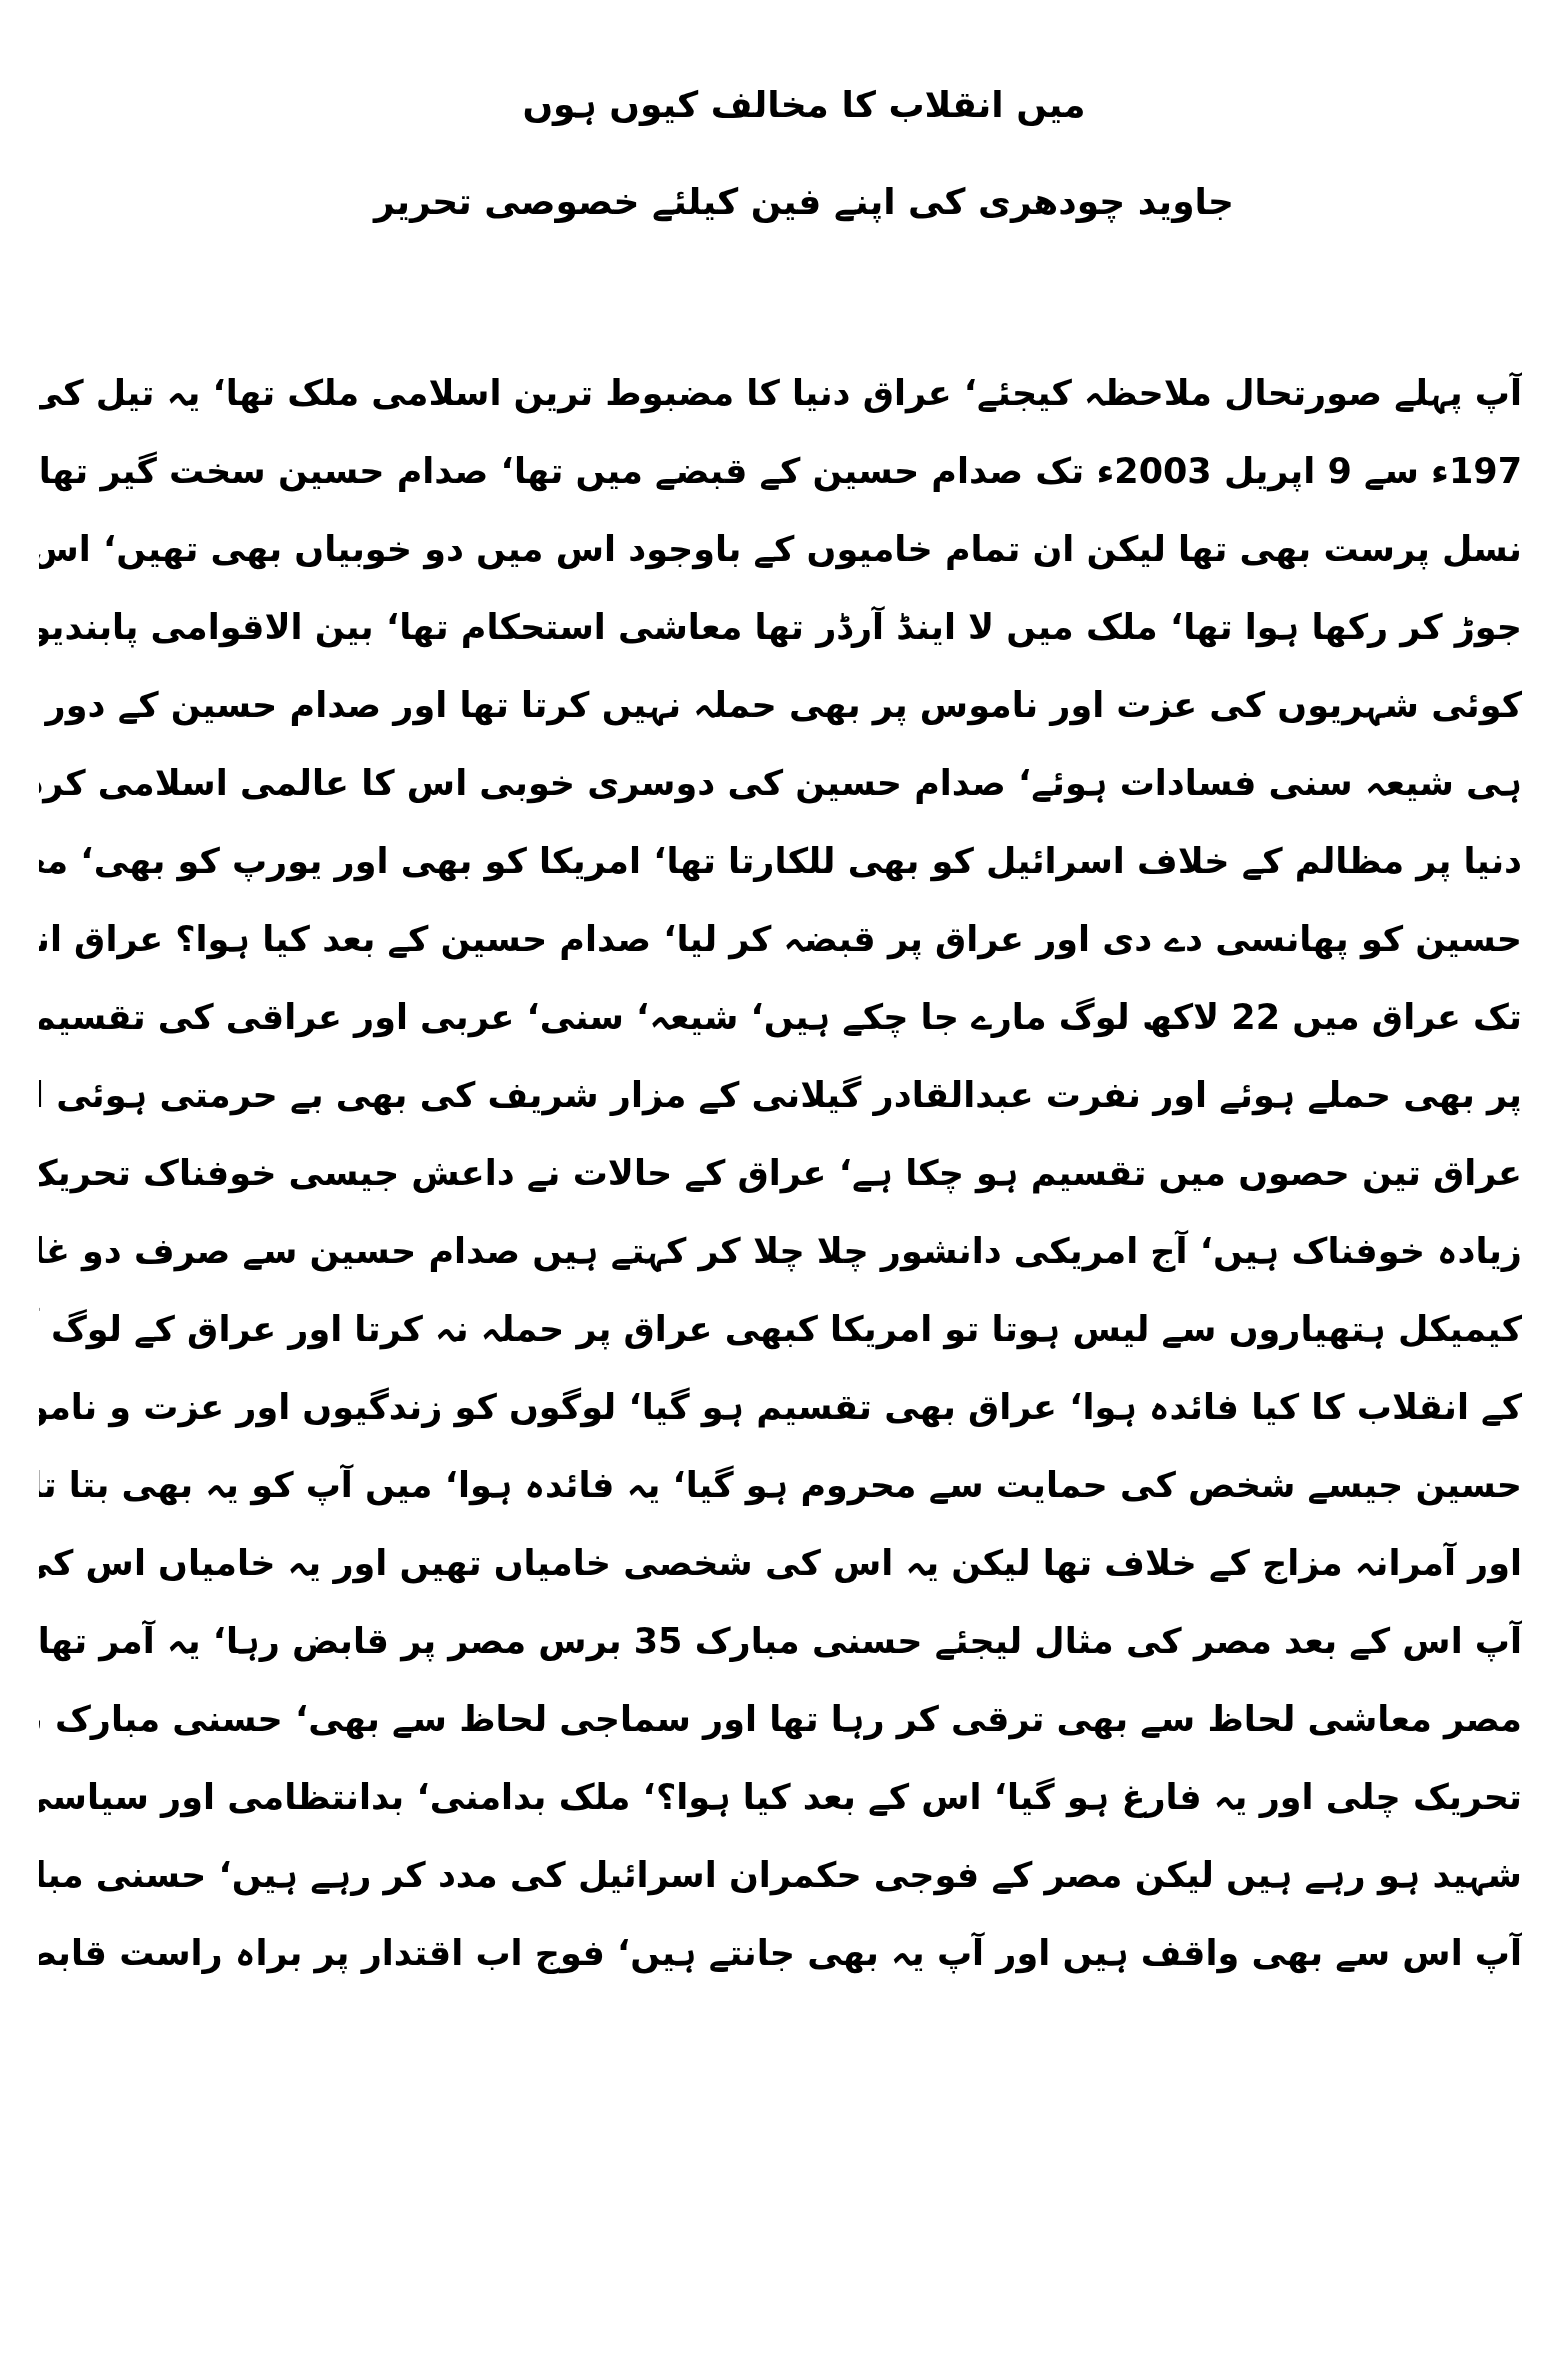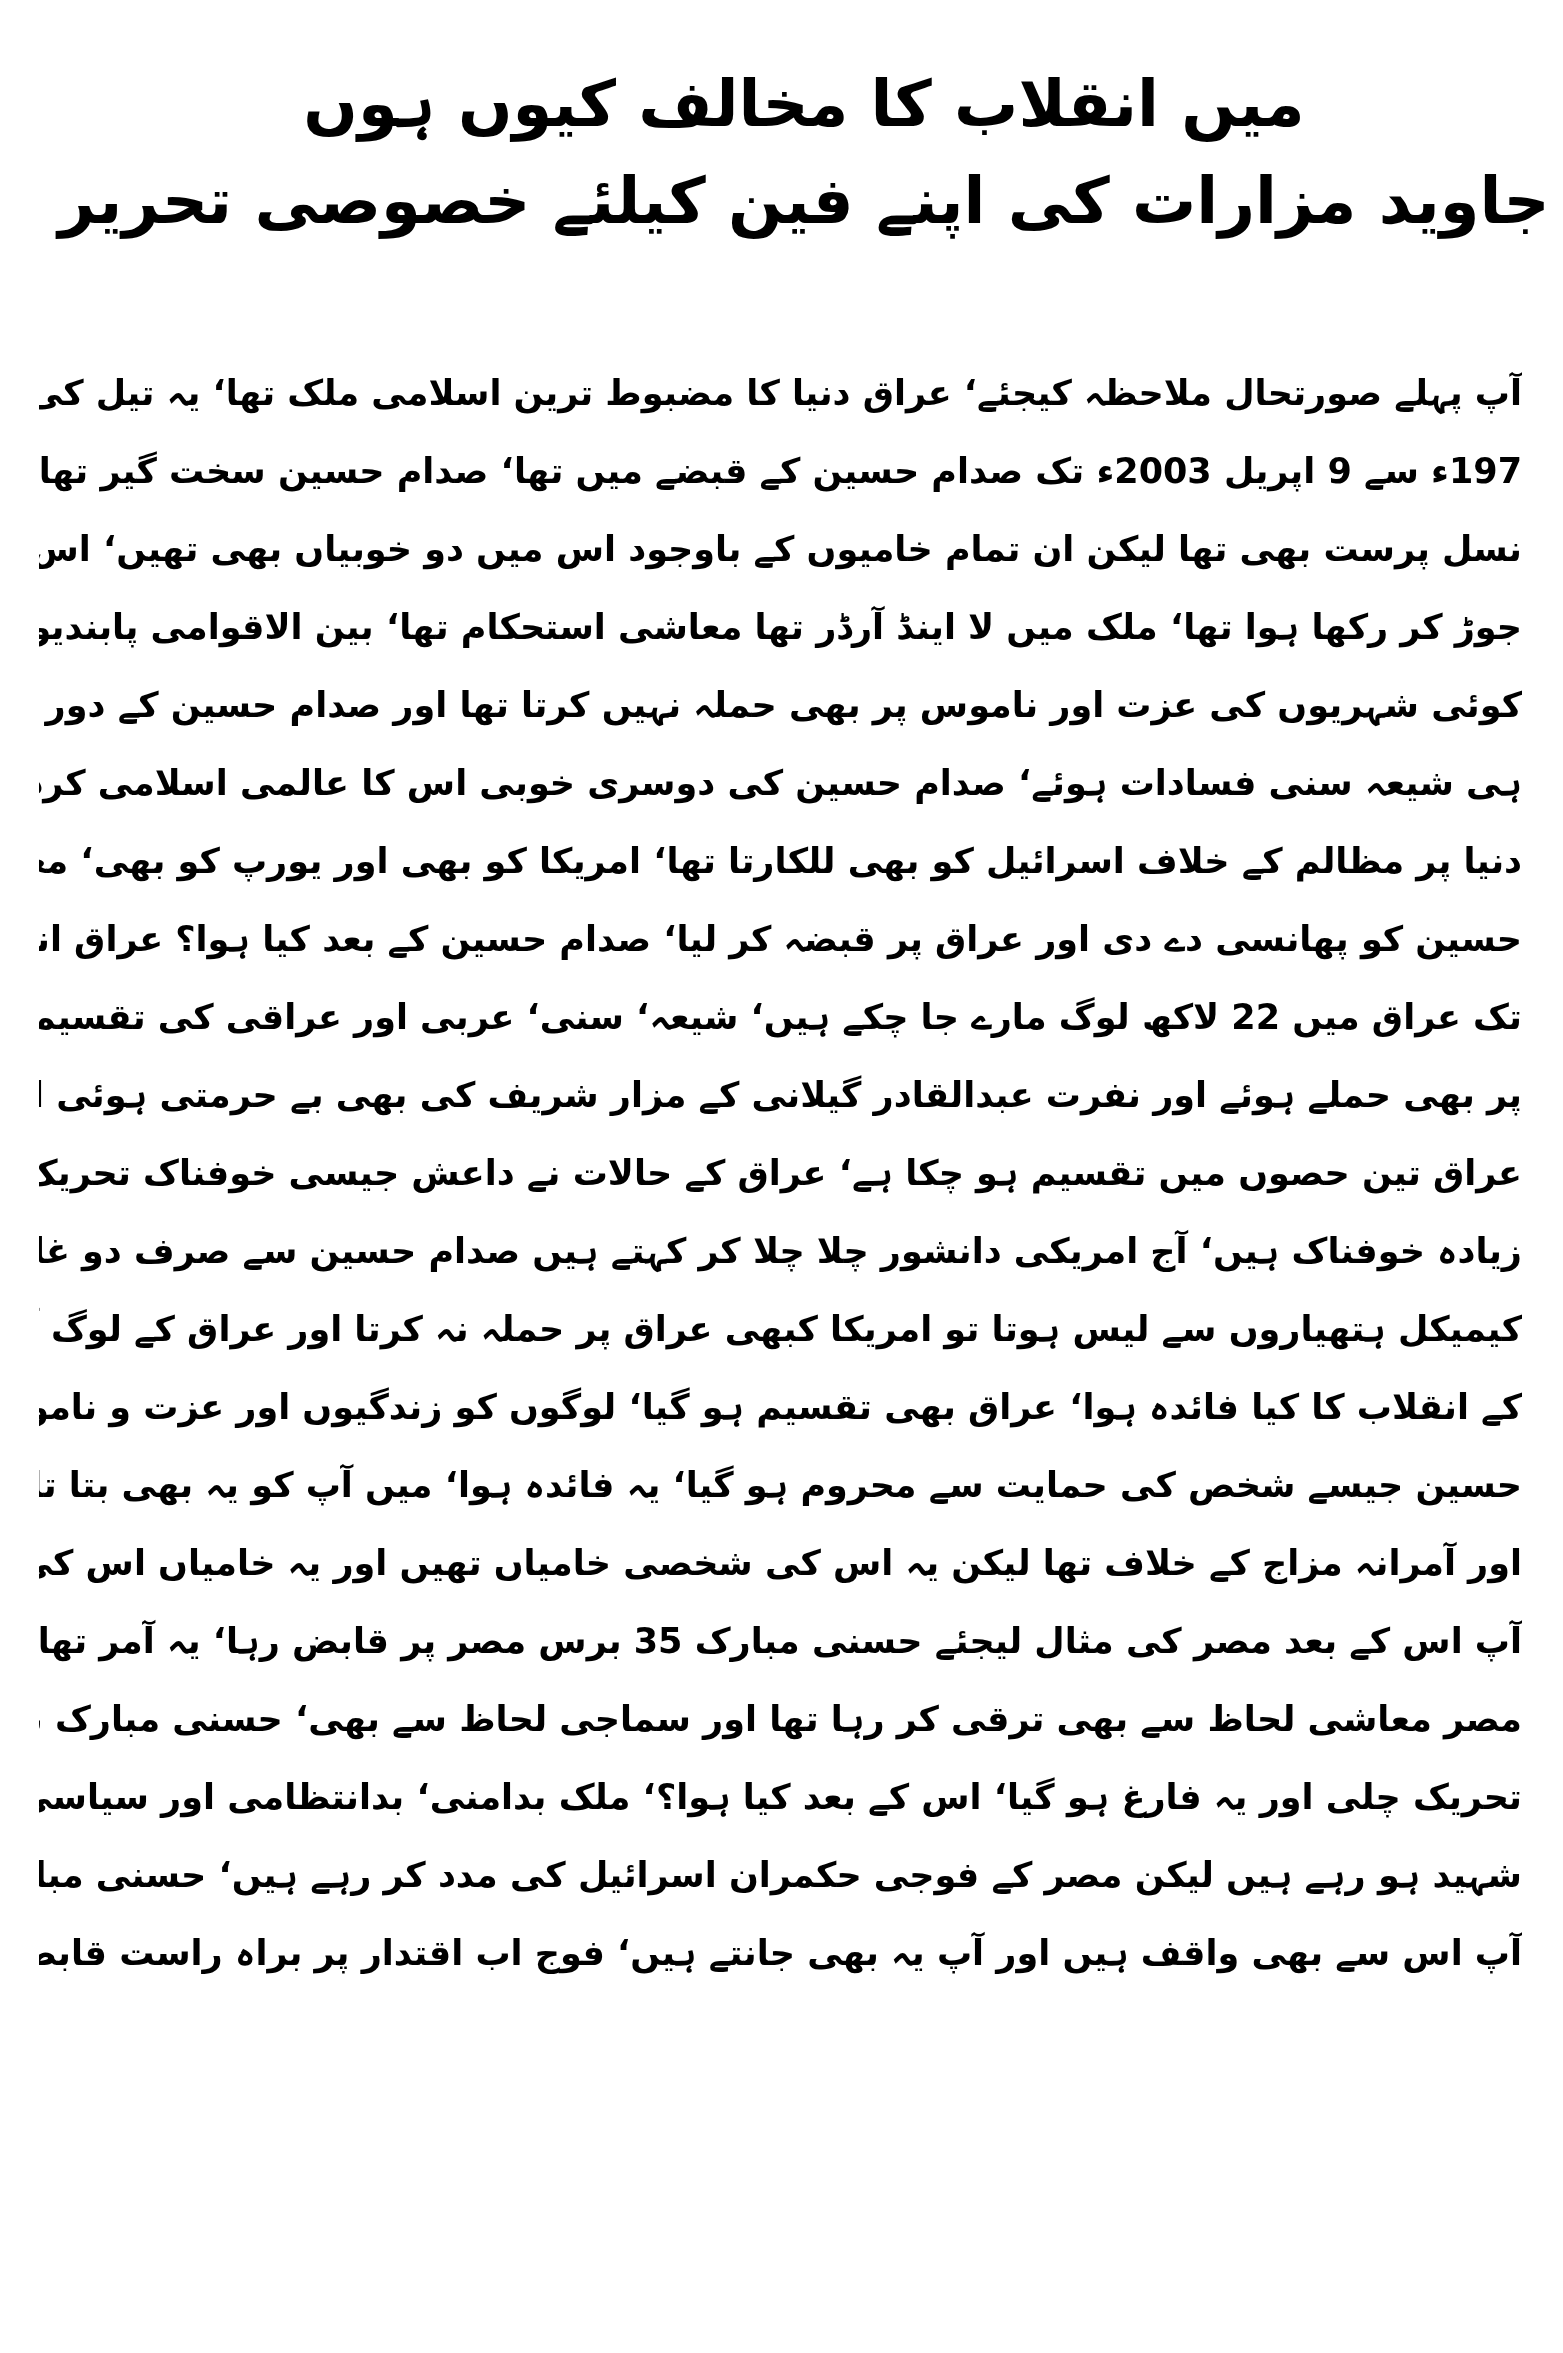--- a/index.html
+++ b/index.html
@@ -1,30 +1,30 @@
 <!DOCTYPE html>
 <html style="font-size:13px"><head>
 <meta charset="utf-8">
 <style>
   html, body { margin:0; padding:0; background:#ffffff; }
   body { width:1564px; height:2354px; position:relative; overflow:hidden;
          font-family:"DejaVu Sans", sans-serif; color:#000; }
   .titles { position:absolute; left:0; right:0; top:56px; text-align:center; direction:rtl; }
-  .title { font-size:64px; font-weight:bold; line-height:97px; margin:0;padding-left:44px; }
+  .title { font-size:36px; font-weight:bold; line-height:97px; margin:0;padding-left:44px; }
   .article { position:absolute; left:39px; right:42px; top:354px; direction:rtl; }
   .line { height:78px; line-height:78px; font-size:35px; font-weight:bold;
           text-align:justify; text-align-last:justify; white-space:nowrap; overflow:hidden; }
   .line.last { text-align-last:right; }
 </style>
 </head>
 <body>
 
 <div class="titles">
   <p class="title">میں انقلاب کا مخالف کیوں ہوں</p>
-  <p class="title">جاوید مزارات کی اپنے فین کیلئے خصوصی تحریر</p>
+  <p class="title">جاوید چودھری کی اپنے فین کیلئے خصوصی تحریر</p>
 </div>
 
 <div class="article" id="article">
     <div>
       <div class="line">آپ پہلے صورتحال ملاحظہ کیجئے‘ عراق دنیا کا مضبوط ترین اسلامی ملک تھا‘ یہ تیل کی دولت سے مالا مال تھا‘ یہ ملک 16 جولائی 9</div>
       <div class="line">197ء سے 9 اپریل 2003ء تک صدام حسین کے قبضے میں تھا‘ صدام حسین سخت گیر تھا‘ آمر تھا‘ خاندانی سیاست کرتا تھا‘ اور یہ</div>
       <div class="line">نسل پرست بھی تھا لیکن ان تمام خامیوں کے باوجود اس میں دو خوبیاں بھی تھیں‘ اس نے فرقوں اور نسلوں میں بٹے ہوئے ملک کو</div>
       <div class="line">جوڑ کر رکھا ہوا تھا‘ ملک میں لا اینڈ آرڈر تھا معاشی استحکام تھا‘ بین الاقوامی پابندیوں کے باوجود لوگوں کو کھانے کیلئے بھی ملتا تھا اور</div>
       <div class="line">کوئی شہریوں کی عزت اور ناموس پر بھی حملہ نہیں کرتا تھا اور صدام حسین کے دور میں کسی مسجد میں بم پھٹا‘ کسی درگاہ پر حملہ ہوا اور نہ</div>
       <div class="line">ہی شیعہ سنی فسادات ہوئے‘ صدام حسین کی دوسری خوبی اس کا عالمی اسلامی کردار تھا‘ یہ ظلم کے خلاف مسلمانوں کی آواز تھا‘ یہ اسلامی</div>

